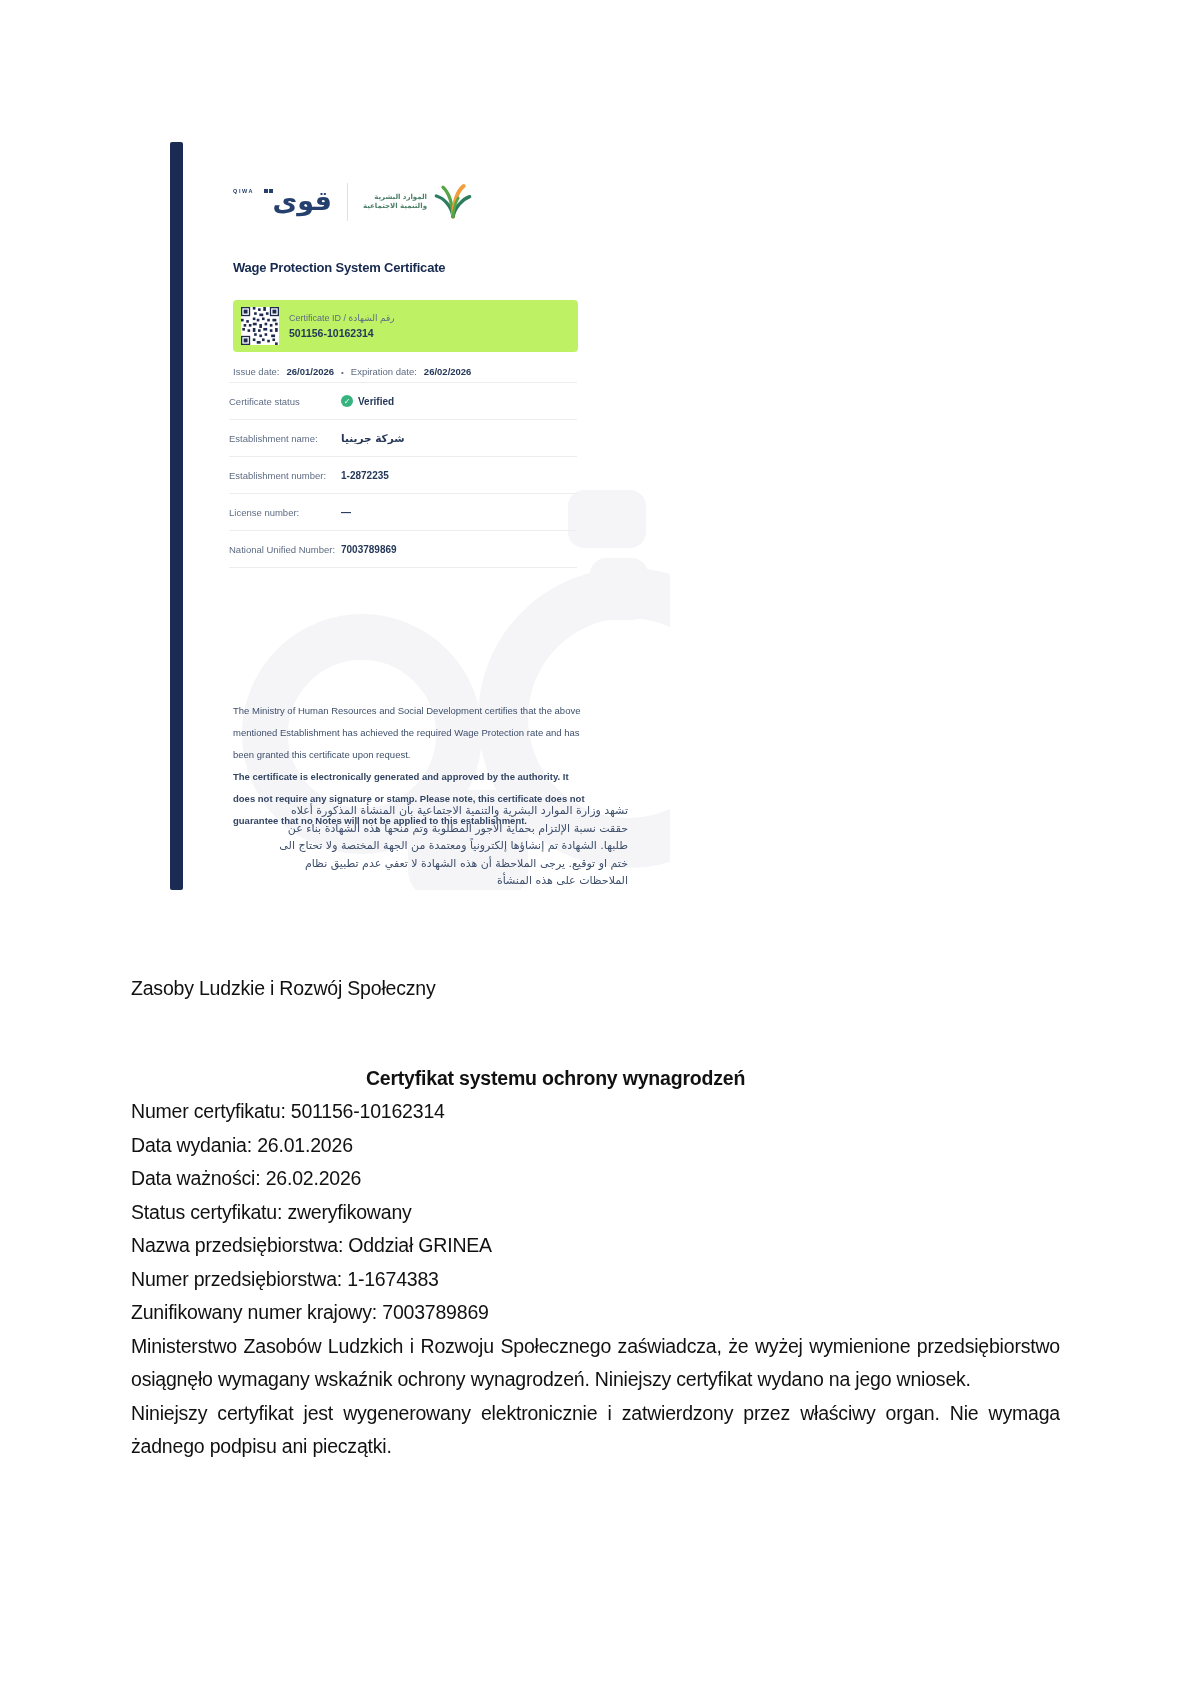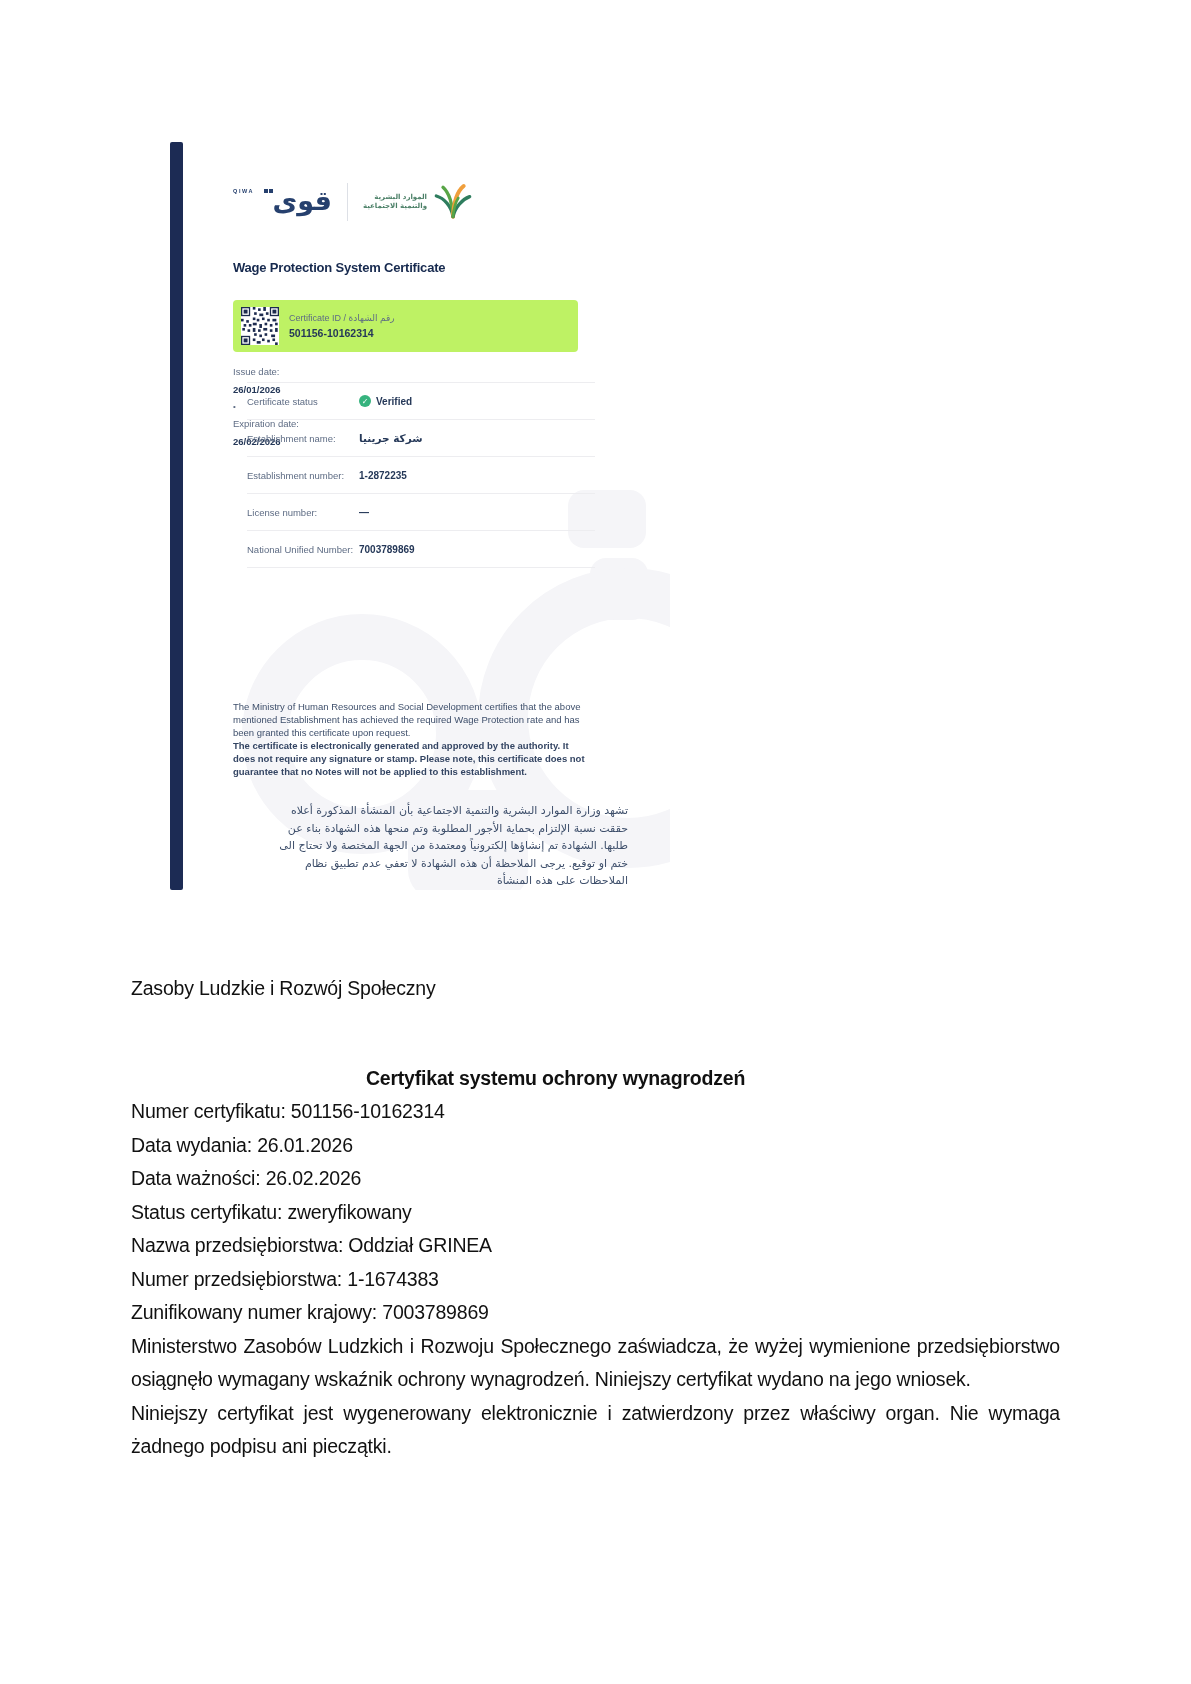--- a/index.html
+++ b/index.html
@@ -49,39 +49,39 @@
   
   .qr-block{
     position:absolute;left:63px;top:158px;width:345px;height:52px;
     background:#bef264;border-radius:4px;display:flex;align-items:center;gap:10px;padding:0;
   }
   .qr-svg{width:38px;height:38px;margin-left:8px;flex:0 0 auto;}
   .qr-label{font-size:9px;color:#5e6c84;line-height:12px;}
   .qr-value{font-size:10.5px;font-weight:700;color:#253858;line-height:14px;margin-top:2px;}
 
   
-  .dates-row{position:absolute;left:63px;top:224px;font-size:9.5px;color:#5e6c84;display:flex;gap:7px;align-items:flex-start;flex-direction:column;}
+  .dates-row{position:absolute;left:63px;top:224px;font-size:9.5px;color:#5e6c84;display:flex;gap:7px;align-items:flex-end;}
   .date-val{color:#253858;font-weight:600;}
   .date-dot{color:#5e6c84;font-size:8px;}
 
   
-  .cert-table{position:absolute;left:77px;top:240px;width:348px;}
+  .cert-table{position:absolute;left:59px;top:240px;width:348px;}
   .trow{display:flex;align-items:center;height:36px;border-bottom:1px solid #ededf0;}
   .trow:first-child{border-top:1px solid #ededf0;}
   .tlabel{width:112px;font-size:9.5px;color:#5e6c84;flex:0 0 auto;}
   .tvalue{font-size:10px;font-weight:600;color:#253858;display:flex;align-items:center;gap:5px;}
   .tvalue.ar{font-family:"DejaVu Sans",sans-serif;font-size:10.5px;}
   .badge-ic{
     display:inline-flex;align-items:center;justify-content:center;
     width:12px;height:12px;border-radius:50%;background:#36b37e;color:#fff;
     font-size:8px;font-weight:700;flex:0 0 auto;
   }
 
   
-  .cert-body-en{position:absolute;left:63px;top:558px;width:354px;font-size:9.5px;line-height:13px;color:#3e4f6b;}
+  .cert-body-en{position:absolute;left:63px;top:558px;width:354px;font-size:9.5px;line-height:22px;color:#3e4f6b;}
   .cert-body-en p{margin:0;}
   .cert-body-en .bold{font-weight:700;color:#344563;}
 
   
   .cert-body-ar{
     position:absolute;left:63px;top:660px;width:354px;
     font-family:"DejaVu Sans",sans-serif;
     direction:rtl;text-align:right;font-size:11px;line-height:17.5px;color:#3e4f6b;margin-left:41px;
   }
 

